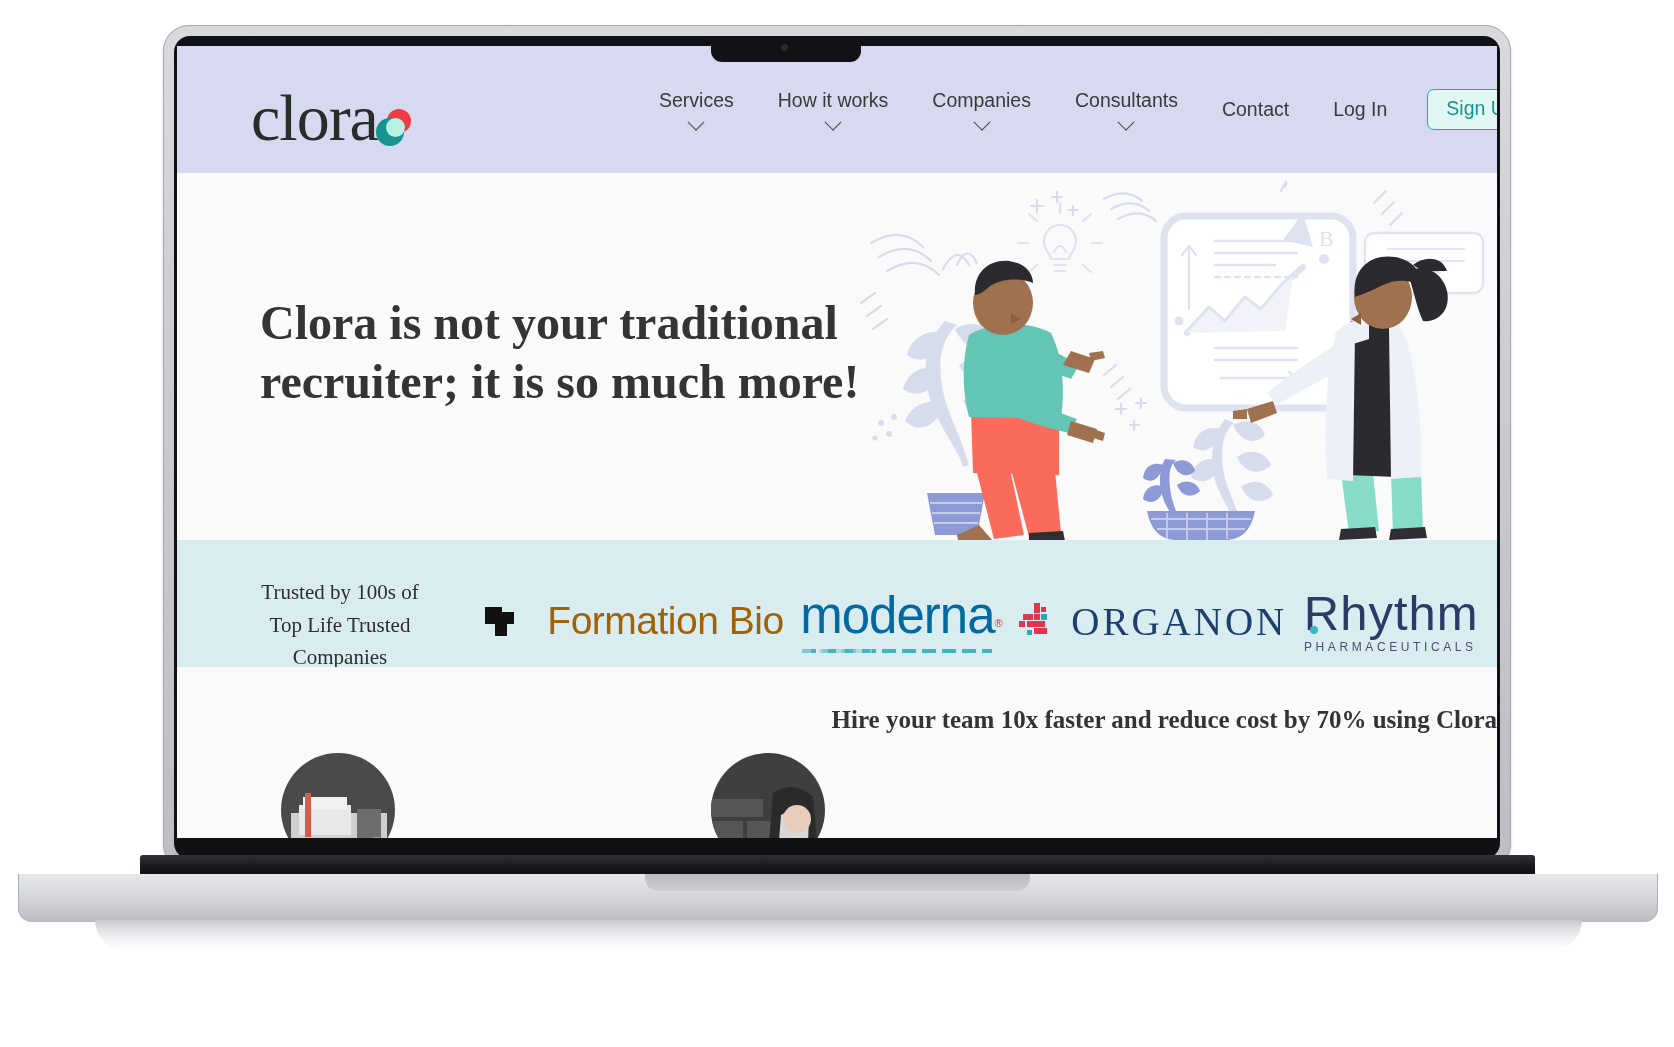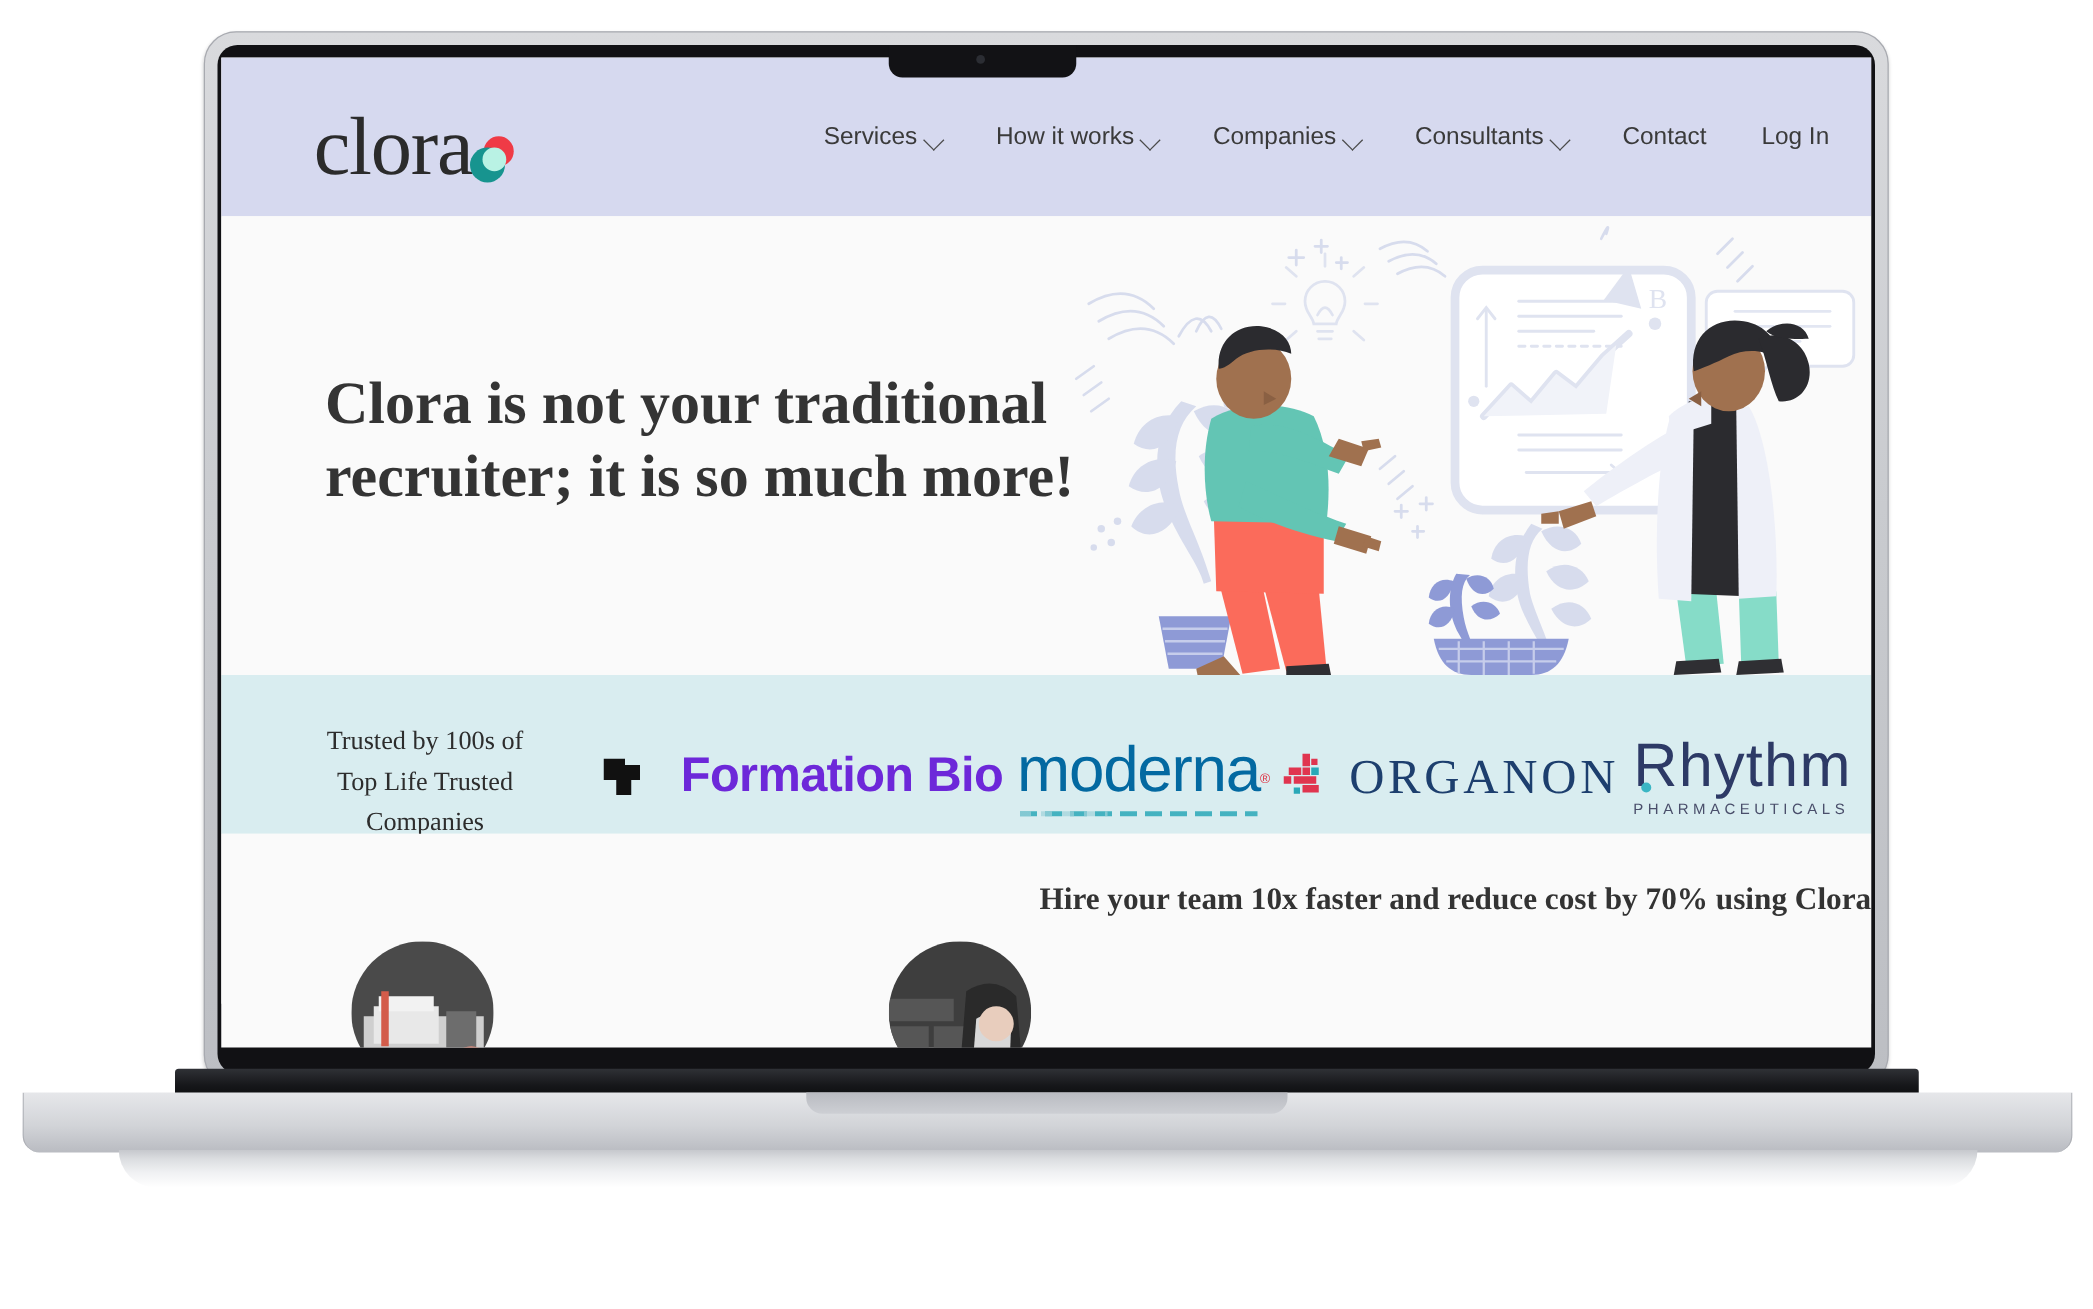--- a/index.html
+++ b/index.html
@@ -199,24 +199,25 @@
     height: 127px;
     display: flex;
     align-items: center;
     gap: 0px;
   }
   .nav-item {
     font-size: 19.5px;
     color: #3a3a3a;
     padding: 6px 22px;
     display: flex;
-    align-items: flex-end;
+    align-items: center;
     gap: 7px;
     white-space: nowrap;
     cursor: pointer;
+    flex-direction: column;
   }
   .chev {
     display: inline-block;
     width: 11px; height: 11px;
     border-right: 1.7px solid #4a4a4a;
     border-bottom: 1.7px solid #4a4a4a;
     transform: rotate(45deg) translate(-2px,-2px);
   }
   .btn-signup {
     margin-left: 18px;
@@ -286,22 +287,22 @@
   }
 
   
   .lg-formation { display:flex; align-items:center; gap:13px; }
   .fb-mark { position: relative; width: 29px; height: 29px; }
   .fb-sq1 { position:absolute; left:0; top:0; width:17px; height:17px; background:#111; }
   .fb-sq2 { position:absolute; left:17px; top:5px; width:12px; height:12px; background:#111; }
   .fb-sq3 { position:absolute; left:10px; top:17px; width:12px; height:12px; background:#111; }
   .fb-text {
     font-size: 39px;
-    font-weight: bold;
-    color: #6d28d9;
+    font-weight: normal;
+    color: #a16207;
     letter-spacing: -0.5px;
     margin-left: 20px;
   }
 
   
   .lg-moderna { position: relative; padding-bottom: 12px; }
   .md-text {
     font-size: 51px;
     color: #0369a1;
     letter-spacing: -1px;

